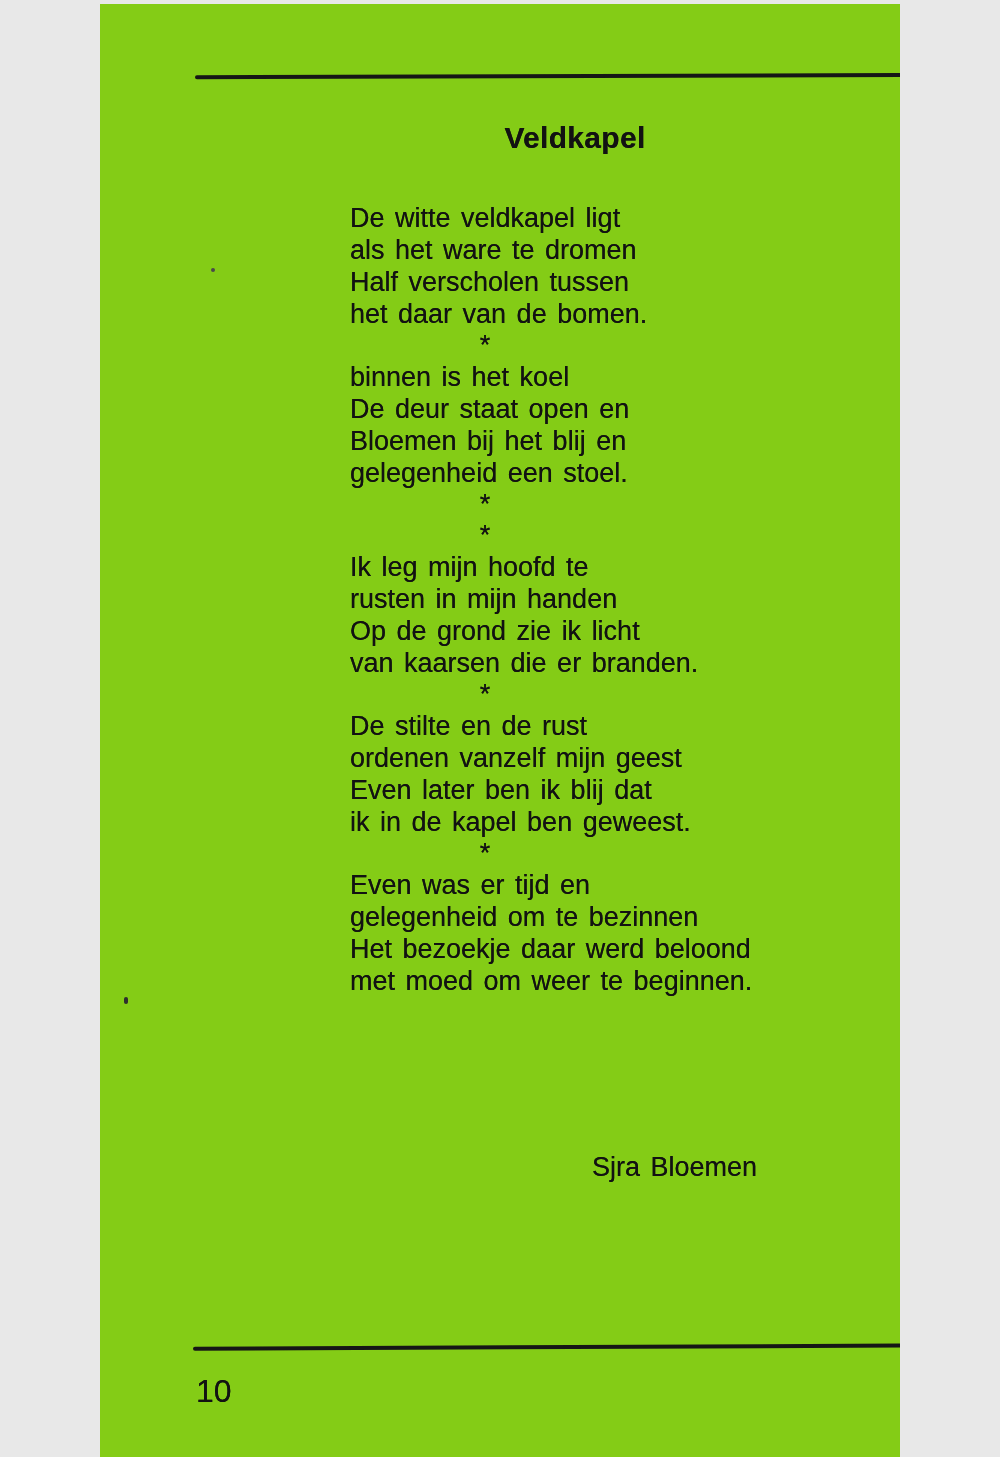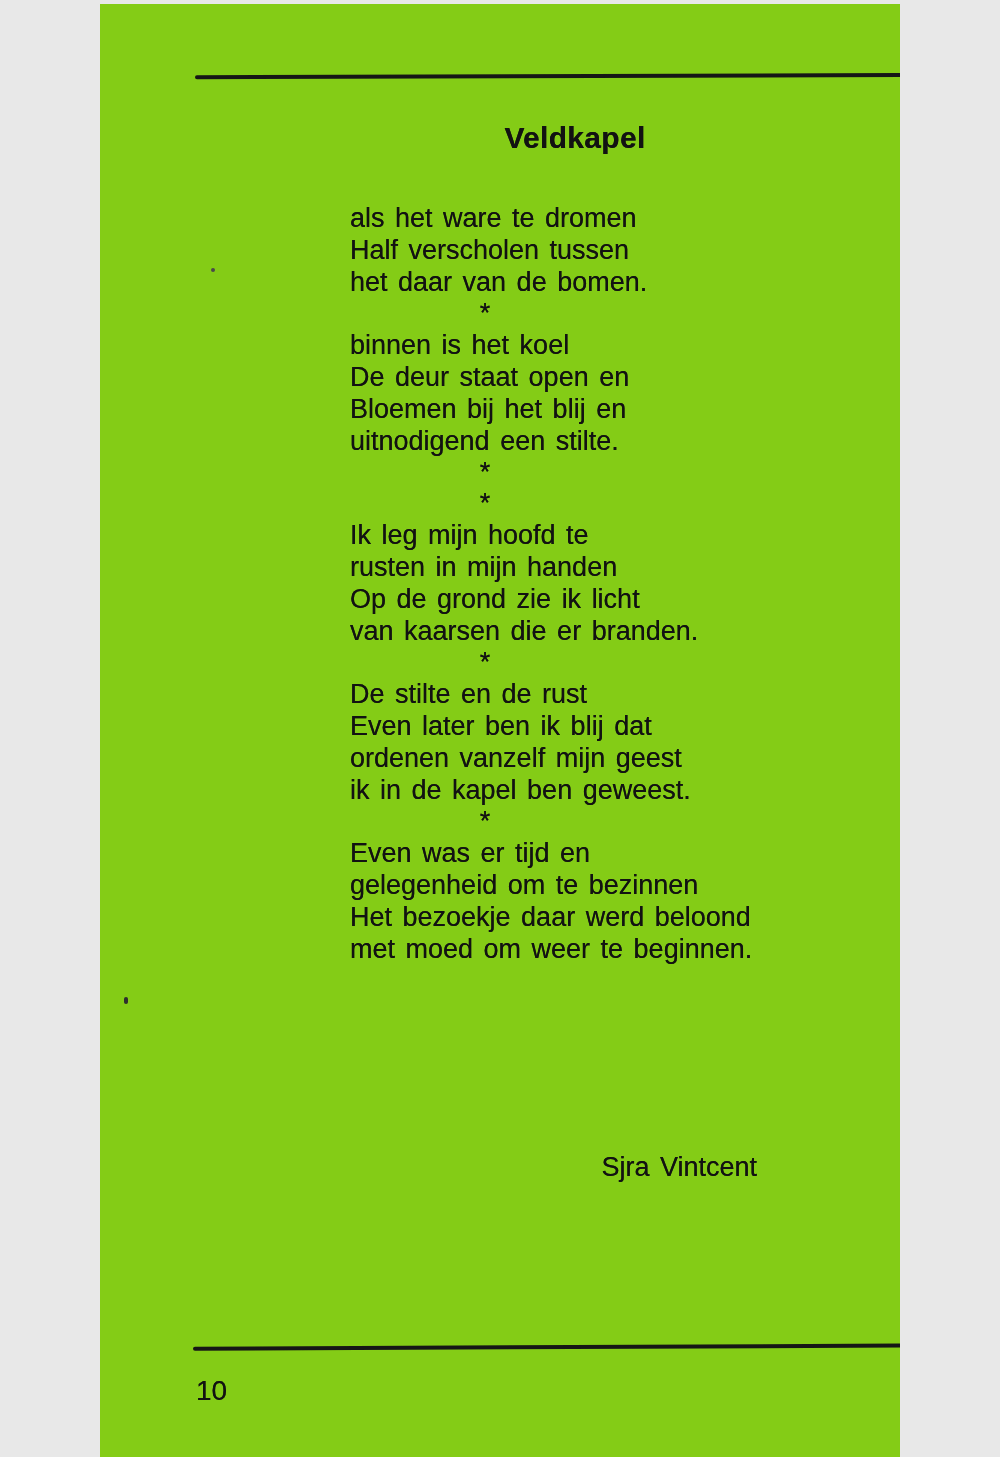--- a/index.html
+++ b/index.html
@@ -75,21 +75,21 @@
     font-size: 27px;
     line-height: 31px;
     white-space: nowrap;
     word-spacing: 3px;
     text-shadow: 0 0 0.6px rgba(17,17,17,0.85);
   }
   .page-number {
     position: absolute;
     left: 96px;
     top: 1371px;
-    font-size: 28px;
+    font-size: 32px;
     line-height: 32px;
     text-shadow: 0 0 0.6px rgba(17,17,17,0.85);
   }
   .speck {
     position: absolute;
     border-radius: 50%;
   }
   .speck-1 { left: 111px; top: 264px; width: 4px; height: 4px; background: #4a4a4a; }
   .speck-2 { left: 24px;  top: 993px; width: 4px; height: 7px; background: #2e2e2e; border-radius: 2px; }
   .speck-3 { left: 829px; top: 1112px; width: 5px; height: 3px; background: #b8b8b8; }
@@ -99,57 +99,58 @@
 
 <div id="page-root">
 
   <div class="rule rule-top"></div>
 
   <h1 class="title">Veldkapel</h1>
 
   <div class="poem">
     <div>
         <div class="stanza">
+          <div class="line">De witte veldkapel ligt</div>
           <div class="line">als het ware te dromen</div>
           <div class="line">Half verscholen tussen</div>
           <div class="line">het daar van de bomen.</div>
         </div>
         <div class="sep">*</div>
         <div class="stanza">
           <div class="line">binnen is het koel</div>
           <div class="line">De deur staat open en</div>
           <div class="line">Bloemen bij het blij en</div>
-          <div class="line">uitnodigend een stilte.</div>
+          <div class="line">gelegenheid een stoel.</div>
         </div>
         <div class="sep">*</div>
         <div class="sep">*</div>
         <div class="stanza">
           <div class="line">Ik leg mijn hoofd te</div>
           <div class="line">rusten in mijn handen</div>
           <div class="line">Op de grond zie ik licht</div>
           <div class="line">van kaarsen die er branden.</div>
         </div>
         <div class="sep">*</div>
         <div class="stanza">
           <div class="line">De stilte en de rust</div>
+          <div class="line">ordenen vanzelf mijn geest</div>
           <div class="line">Even later ben ik blij dat</div>
-          <div class="line">ordenen vanzelf mijn geest</div>
           <div class="line">ik in de kapel ben geweest.</div>
         </div>
         <div class="sep">*</div>
         <div class="stanza">
           <div class="line">Even was er tijd en</div>
           <div class="line">gelegenheid om te bezinnen</div>
           <div class="line">Het bezoekje daar werd beloond</div>
           <div class="line">met moed om weer te beginnen.</div>
         </div>
       </div>
   </div>
 
-  <div class="author">Sjra Vintcent</div>
+  <div class="author">Sjra Bloemen</div>
 
   <div class="rule rule-bottom"></div>
 
   <div class="page-number">10</div>
 
   <div class="speck speck-1"></div>
   <div class="speck speck-2"></div>
   <div class="speck speck-3"></div>
 
 </div>

